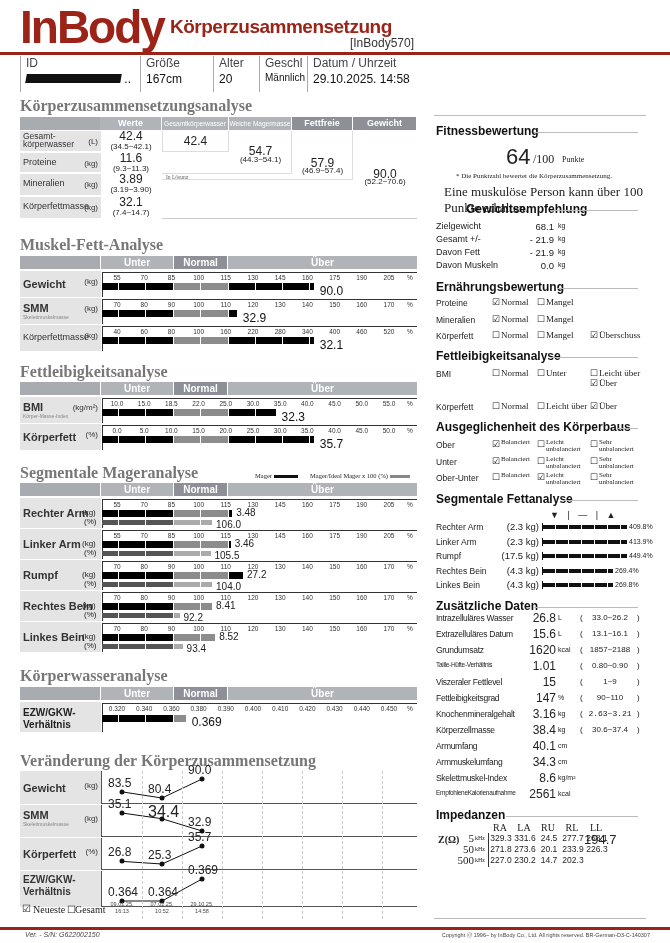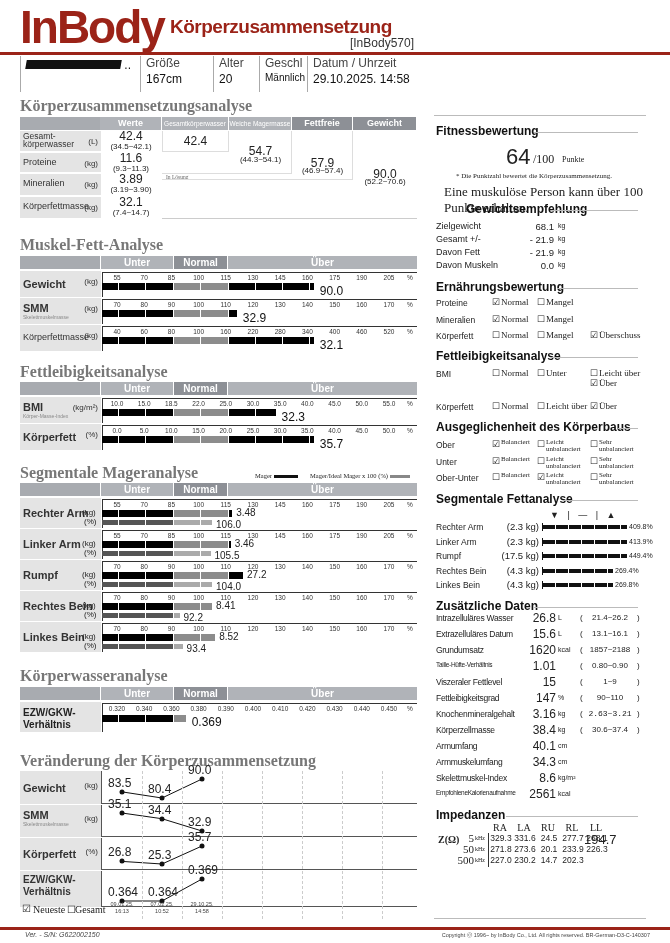--- a/index.html
+++ b/index.html
@@ -34,20 +34,21 @@
 </style>
 </head>
 <body>
 
 <div class="abs logo">InBody</div>
 <div class="abs subtitle">Körperzusammensetzung</div>
 <div class="abs model">[InBody570]</div>
 <div class="abs redline" style="top:52px"></div>
 
 <div class="hdr-cell" style="left:20px;width:193px">
+  <div class="l">ID</div>
   <div class="v"><span style="display:inline-block;width:95px;height:9px;background:#111;transform:skewX(-10deg)"></span> ..</div>
 </div>
 <div class="hdr-cell" style="left:140px;width:73px">
   <div class="l">Größe</div>
   <div class="v">167cm</div>
 </div>
 <div class="hdr-cell" style="left:213px;width:52px">
   <div class="l">Alter</div>
   <div class="v">20</div>
 </div>
@@ -506,21 +507,21 @@
     <span class="u" style="top: 9px;">(kg)</span>
   </div>
 <div style="position: absolute; left: 101px; top: 836px; width: 316px; height: 1px; background: rgb(85, 85, 85);"></div>
 <div style="position: absolute; left: 101px; top: 805px; width: 1px; height: 32px; background: rgb(85, 85, 85);"></div>
 <svg style="position:absolute;left:0;top:0;width:670px;height:943px;pointer-events:none">
     <polyline points="122,813 162,818.7272727272727 202,831" fill="none" stroke="#111" stroke-width="1"></polyline>
   </svg>
 <div class="dot" style="left: 122px; top: 813px;"></div>
 <div style="position: absolute; left: 108px; top: 797px; font-size: 12px;">35.1</div>
 <div class="dot" style="left: 162px; top: 818.727px;"></div>
-<div style="position: absolute; left: 148px; top: 802.727px; font-size: 12px;">34.4</div>
+<div style="position: absolute; left: 148px; top: 802.727px; font-size: 16px;">34.4</div>
 <div class="dot" style="left: 202px; top: 831px;"></div>
 <div style="position: absolute; left: 188px; top: 815px; font-size: 12px;">32.9</div>
 <div class="rowlbl" style="top: 838px; height: 32px;">
     <span class="n" style="top: 10px; font-size: 11px; font-weight: bold;">Körperfett</span>
     <span class="u" style="top: 9px;">(%)</span>
   </div>
 <div style="position: absolute; left: 101px; top: 869px; width: 316px; height: 1px; background: rgb(85, 85, 85);"></div>
 <div style="position: absolute; left: 101px; top: 838px; width: 1px; height: 32px; background: rgb(85, 85, 85);"></div>
 <svg style="position:absolute;left:0;top:0;width:670px;height:943px;pointer-events:none">
     <polyline points="122,861.4038461538462 162,864 202,846" fill="none" stroke="#111" stroke-width="1"></polyline>
@@ -716,21 +717,21 @@
 <div class="rlbl" style="left: 490px; top: 579px; width: 49px; text-align: right; font-size: 9.5px;">(4.3 kg)</div>
 <div style="position: absolute; left: 542px; top: 581px; width: 1px; height: 8px; background: rgb(17, 17, 17);"></div>
 <div style="position: absolute; left: 543px; top: 583px; width: 70px; height: 4px; background: repeating-linear-gradient(90deg, rgb(17, 17, 17) 0px, rgb(17, 17, 17) 12px, rgb(255, 255, 255) 12px, rgb(255, 255, 255) 13px);"></div>
 <div style="position: absolute; left: 615px; top: 581px; font-size: 7px;">269.8%</div>
 <div class="rhead" style="left: 436px; top: 599px;">Zusätzliche Daten</div>
 <div class="rline" style="left: 534px; top: 607px; width: 104px;"></div>
 <div class="rlbl" style="left: 436px; top: 613px; font-size: 8.5px; letter-spacing: -0.3px;">Intrazelluläres Wasser</div>
 <div style="position: absolute; left: 520px; top: 611px; width: 36px; text-align: right; font-size: 12px;">26.8</div>
 <div style="position: absolute; left: 558px; top: 614px; font-size: 7px;">L</div>
 <div style="position: absolute; left: 580px; top: 613px; font-size: 8px;">(</div>
-<div style="position: absolute; left: 584px; top: 613px; width: 52px; text-align: center; font-size: 8px;">21.4~26.2</div>
+<div style="position: absolute; left: 584px; top: 613px; width: 52px; text-align: center; font-size: 8px;">33.0~26.2</div>
 <div style="position: absolute; left: 637px; top: 613px; font-size: 8px;">)</div>
 <div class="rlbl" style="left: 436px; top: 629px; font-size: 8.5px; letter-spacing: -0.3px;">Extrazelluläres Datum</div>
 <div style="position: absolute; left: 520px; top: 627px; width: 36px; text-align: right; font-size: 12px;">15.6</div>
 <div style="position: absolute; left: 558px; top: 630px; font-size: 7px;">L</div>
 <div style="position: absolute; left: 580px; top: 629px; font-size: 8px;">(</div>
 <div style="position: absolute; left: 584px; top: 629px; width: 52px; text-align: center; font-size: 8px;">13.1~16.1</div>
 <div style="position: absolute; left: 637px; top: 629px; font-size: 8px;">)</div>
 <div class="rlbl" style="left: 436px; top: 645px; font-size: 8.5px; letter-spacing: -0.3px;">Grundumsatz</div>
 <div style="position: absolute; left: 520px; top: 643px; width: 36px; text-align: right; font-size: 12px;">1620</div>
 <div style="position: absolute; left: 558px; top: 646px; font-size: 7px;">kcal</div>

